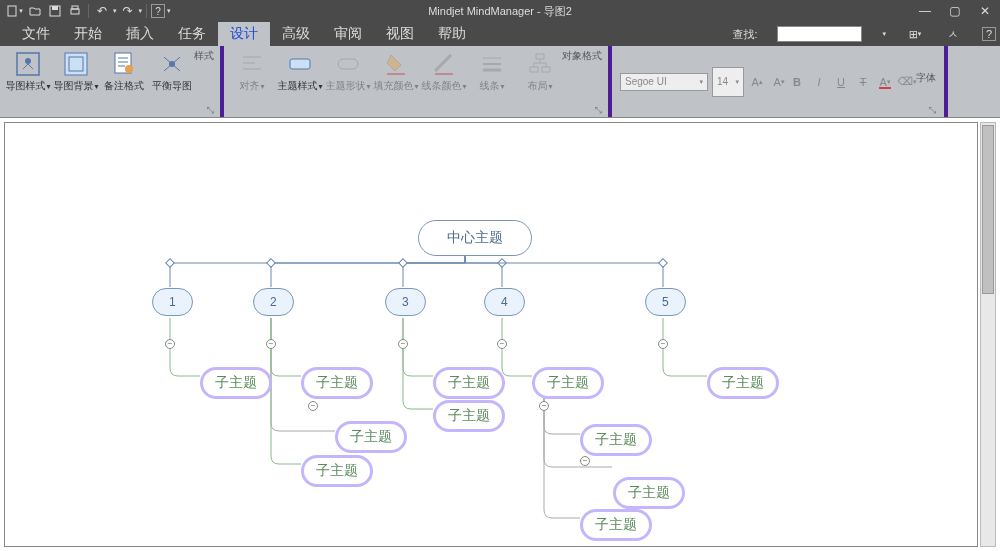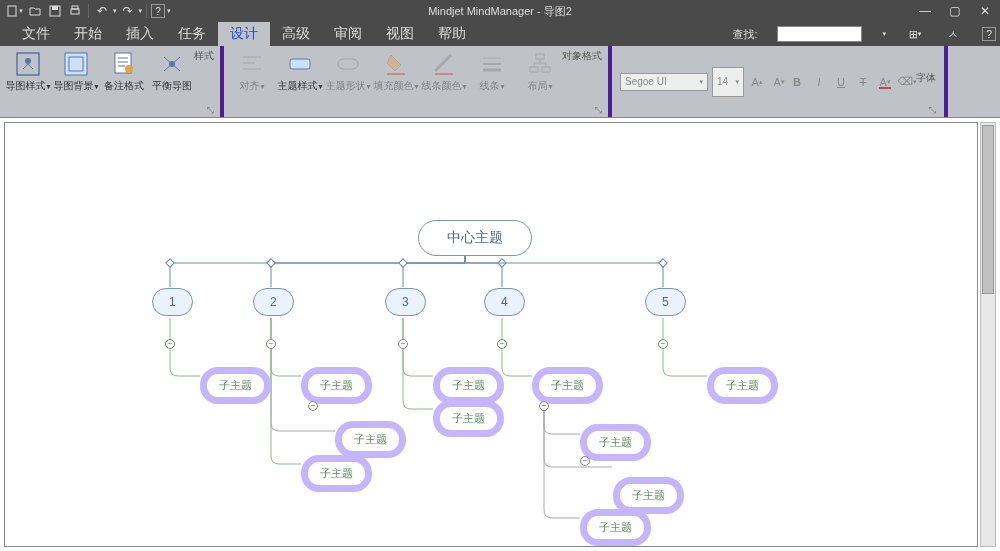--- a/index.html
+++ b/index.html
@@ -35,21 +35,21 @@
 .font-btn{width:18px;height:18px;border:1px solid transparent;display:flex;align-items:center;justify-content:center;font-size:11px;color:#888}
 .font-btn.col{position:relative}
 .font-btn.col::after{content:"";position:absolute;bottom:1px;left:2px;right:2px;height:2px;background:#c44}
 .canvas-area{position:absolute;top:118px;left:0;right:0;bottom:0;display:flex}
 .canvas{flex:1;background:#fff;border:1px solid #888;margin:4px 2px 4px 4px;position:relative;overflow:hidden}
 .vscroll{width:16px;margin:4px 4px 4px 0;background:#e8e8e8;border:1px solid #bbb;position:relative}
 .vscroll-thumb{position:absolute;left:1px;right:1px;top:2px;height:40%;background:#c0c0c0;border:1px solid #999}
 .node{position:absolute;border-radius:18px;padding:5px 14px;font-size:12px;text-align:center;background:#fff}
 .node.center{border:1.5px solid #7a96b8;color:#4a6a8e;font-size:14px;padding:8px 28px}
 .node.main{border:1.5px solid #7a96b8;color:#4a6a8e;background:#eaf2fb;padding:6px 16px}
-.node.sub{border:7px solid #c4b5fd;color:#5a8a5a;font-size:11px;padding:4px 12px}
+.node.sub{border:3px solid #c4b5fd;color:#5a8a5a;font-size:14px;padding:4px 12px}
 .toggle{position:absolute;width:10px;height:10px;border:1px solid #888;border-radius:50%;background:#fff;font-size:8px;line-height:8px;text-align:center;color:#666;cursor:pointer}
 svg.connectors{position:absolute;top:0;left:0;width:100%;height:100%;pointer-events:none}
 svg.connectors path{fill:none;stroke:#6a8ab0;stroke-width:1}
 svg.connectors path.green{stroke:#8ab88a}
 svg.connectors path.gray{stroke:#aaa}
 .diamond{fill:#fff;stroke:#6a8ab0}
 </style>
 </head>
 <body>
 

